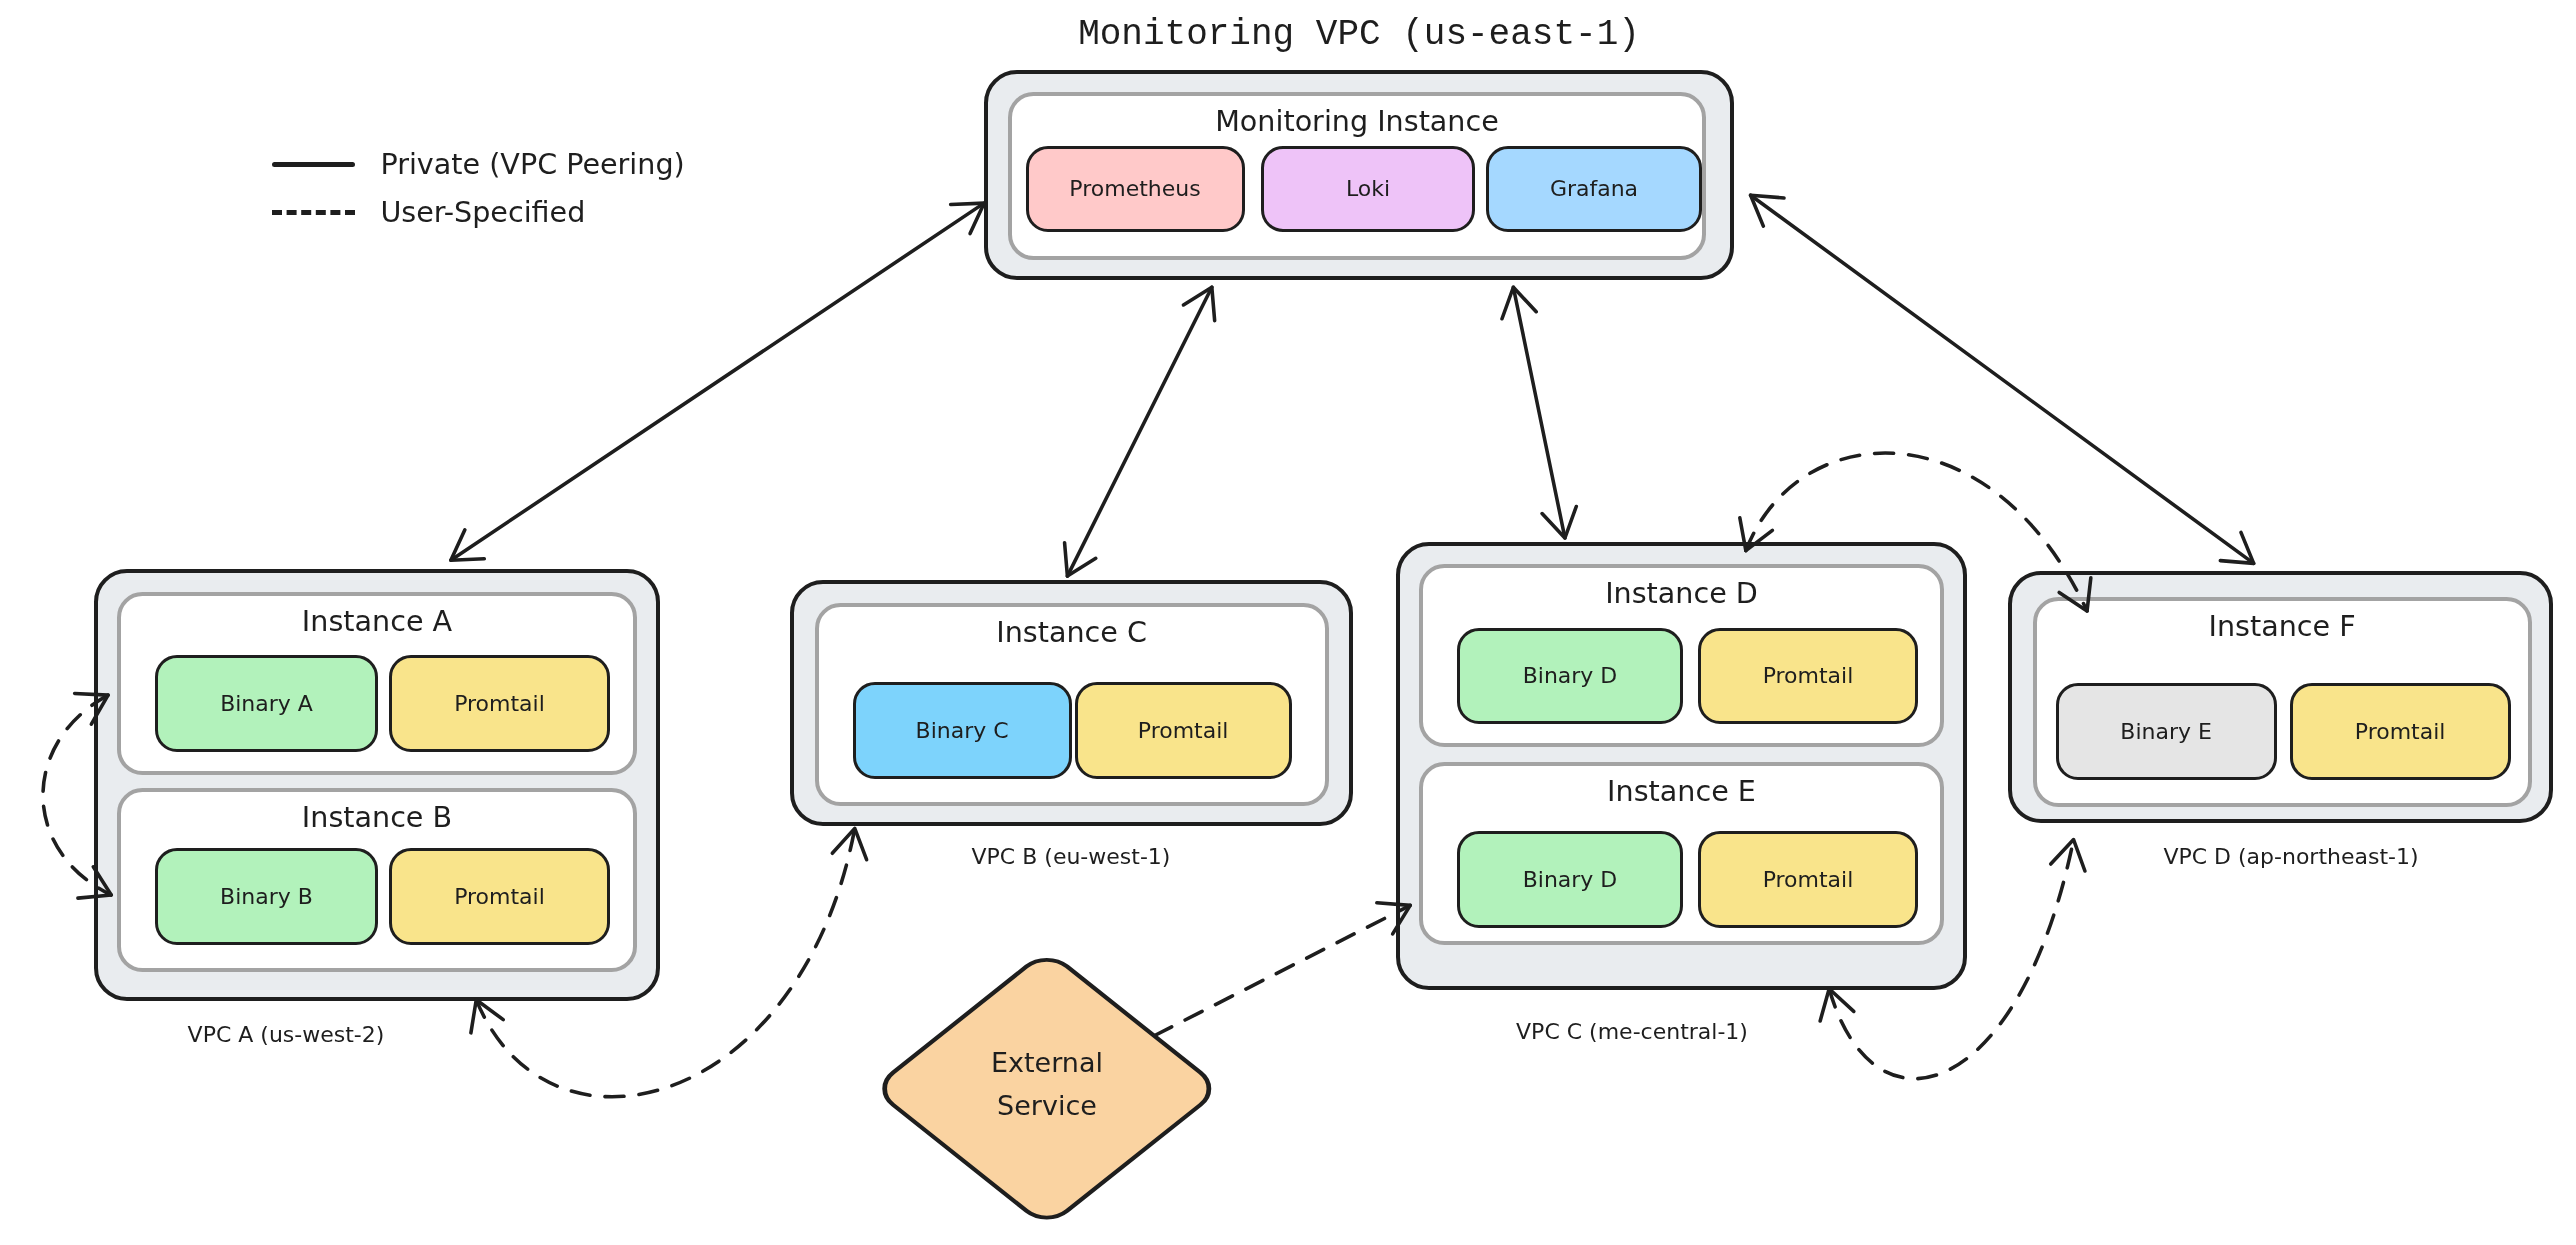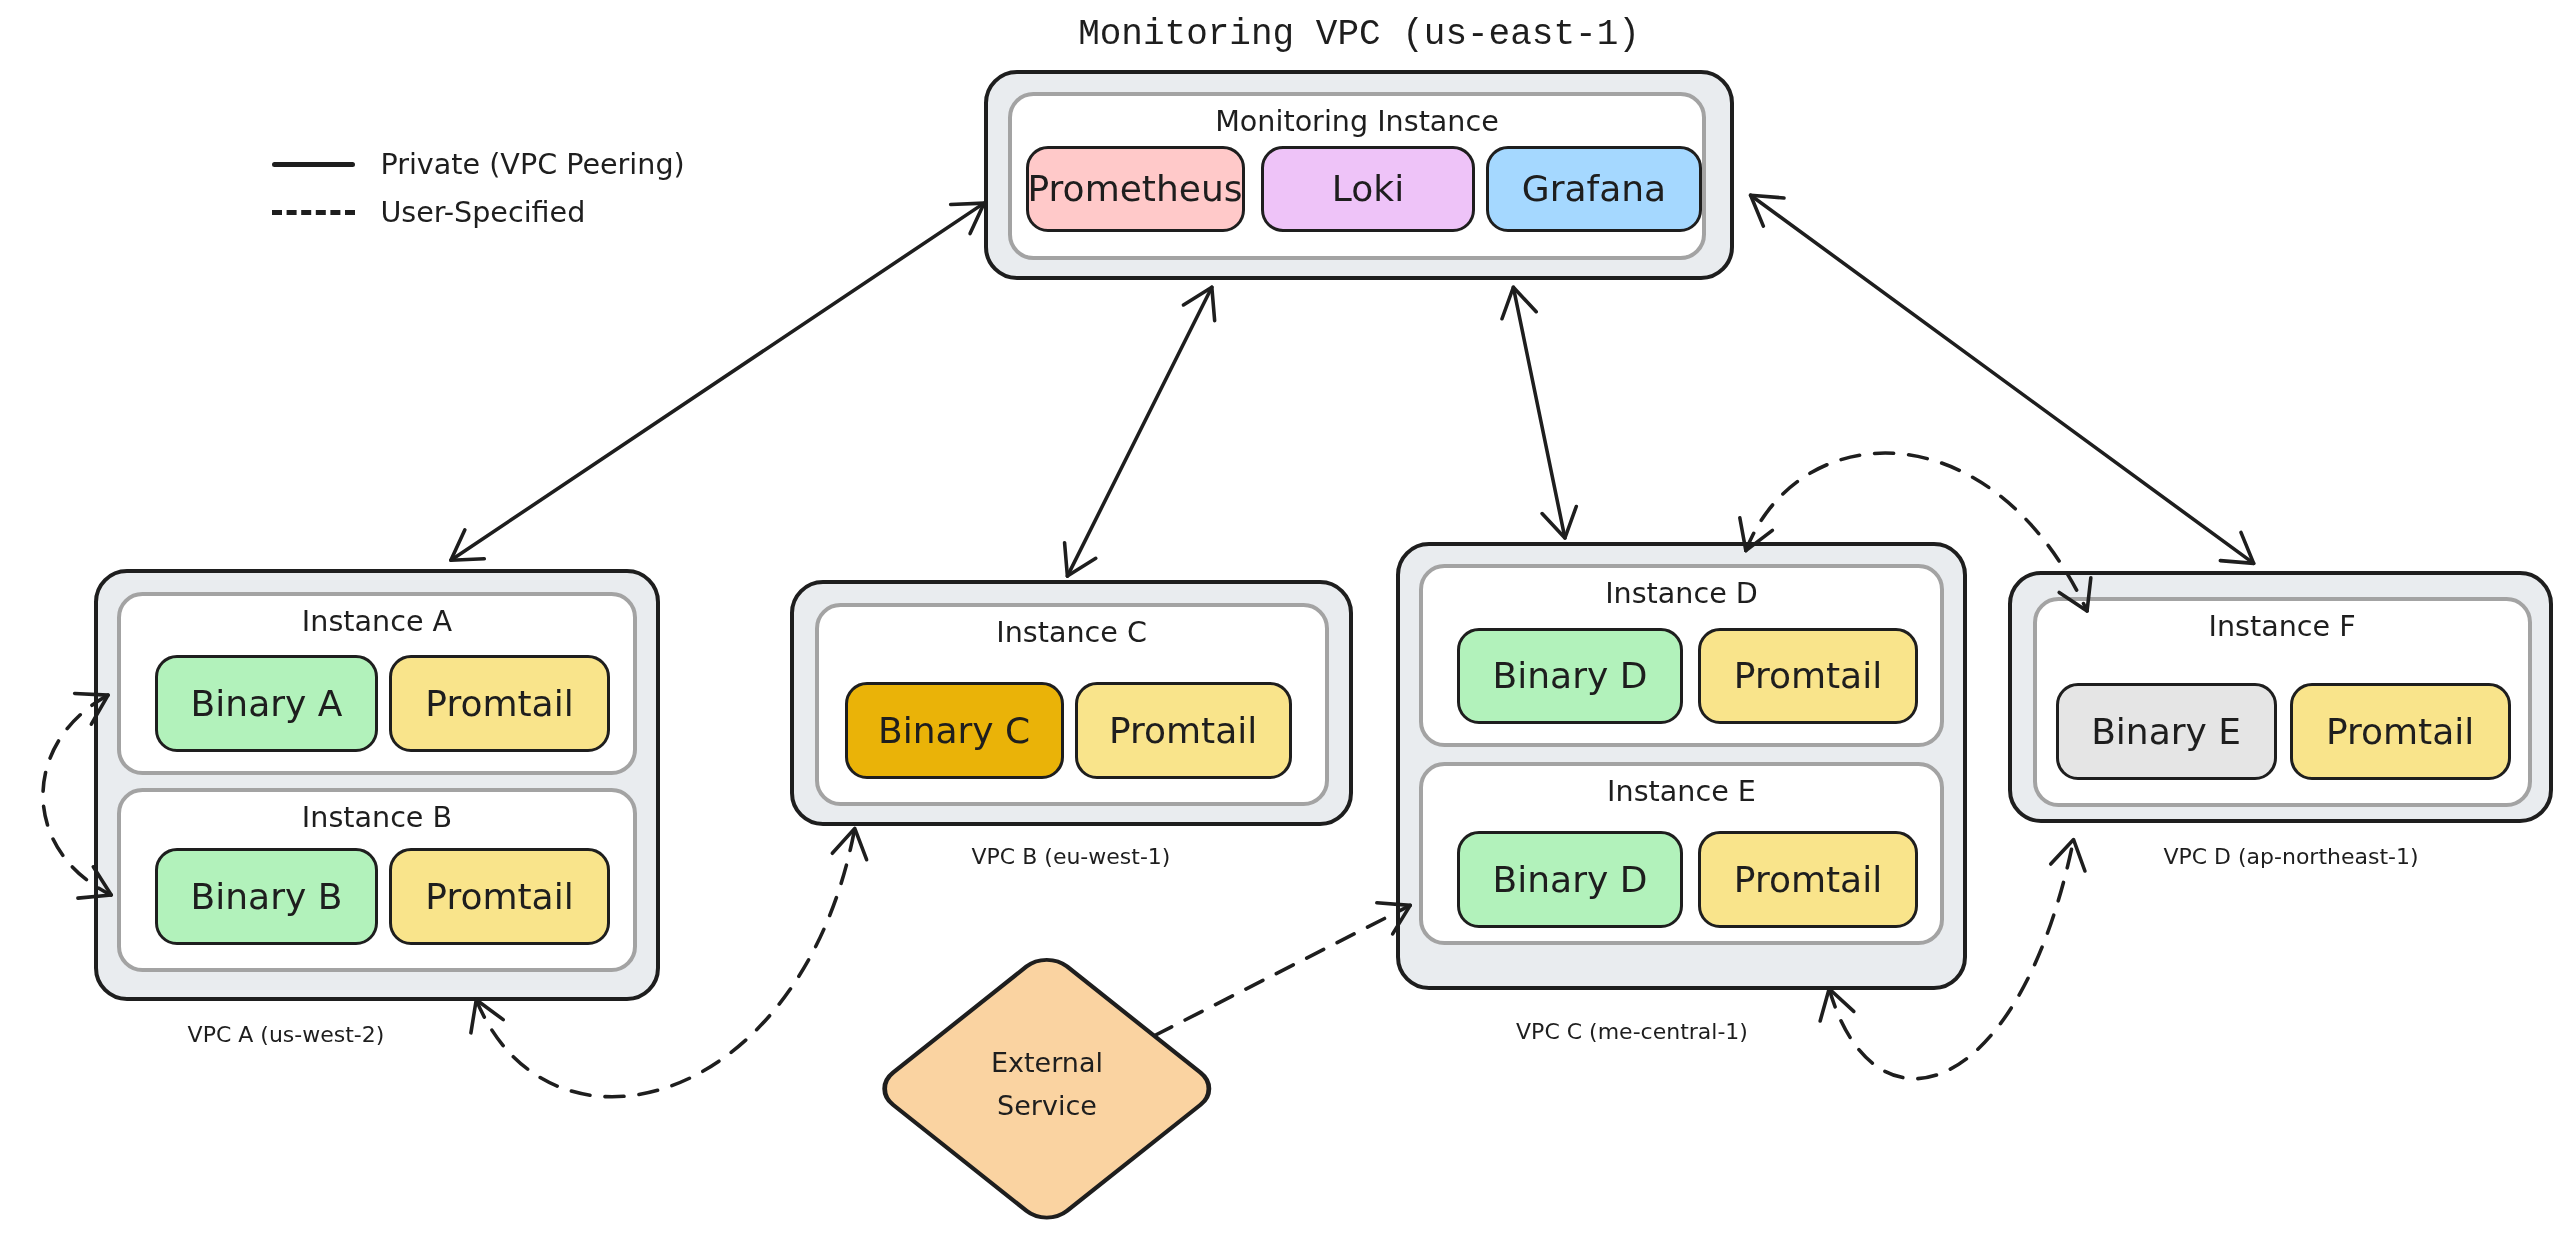--- a/index.html
+++ b/index.html
@@ -14,21 +14,21 @@
   .key-line{width:83px;height:0;margin-right:25.4px;flex:0 0 auto;}
   .key-line.solid{border-top:5.6px solid #1e1e1e;border-radius:3.2px;}
   .key-line.dashed{border-top:5.6px dashed #1e1e1e;}
   .legend-label{font-size:28.6px;white-space:nowrap;}
   
   .vpc{position:absolute;background:#e9ecef;border:4px solid #1e1e1e;border-radius:33px;box-sizing:border-box;}
   .inst{position:absolute;background:#ffffff;border:4px solid #a3a3a3;border-radius:25.4px;box-sizing:border-box;}
   .inst-label{position:absolute;left:0;top:8px;width:100%;text-align:center;font-size:28.6px;white-space:nowrap;}
   .chip{
     position:absolute;border:3.2px solid #1e1e1e;border-radius:22px;box-sizing:border-box;
-    display:flex;align-items:center;justify-content:center;font-size:36px;white-space:nowrap;
+    display:flex;align-items:center;justify-content:center;font-size:22px;white-space:nowrap;
   }
   .free-label{position:absolute;transform:translateX(-50%);white-space:nowrap;}
   .vpc-label{font-size:22px;}
   .mon-title{font-size:36px;font-family:Liberation Mono, monospace;}
   .ext-label{
     position:absolute;transform:translateX(-50%);text-align:center;
     font-size:27px;line-height:1.6;z-index:5;
   }
   
   .overlay{position:absolute;left:0;top:0;width:2576px;height:1245px;pointer-events:none;z-index:4;}
@@ -71,21 +71,21 @@
       <div class="inst-label">Instance B</div>
       <div class="chip" style="left: 34px; top: 56px; width: 223px; height: 97px; background: rgb(178, 242, 187);">Binary B</div>
       <div class="chip" style="left: 268px; top: 56px; width: 221px; height: 97px; background: rgb(249, 228, 139);">Promtail</div>
     </div>
   </div>
   <div class="free-label vpc-label" style="left:286px;top:1022px;">VPC A (us-west-2)</div>
 
   <div class="vpc" style="left:790px;top:580px;width:563px;height:246px;">
     <div class="inst" style="left:20.6px;top:19px;width:514px;height:203px;">
       <div class="inst-label">Instance C</div>
-      <div class="chip" style="left: 26px; top: 75px; width: 219px; height: 97px; background: #eab308;">Binary C</div>
+      <div class="chip" style="left: 34px; top: 75px; width: 219px; height: 97px; background: #7dd3fc;">Binary C</div>
       <div class="chip" style="left: 256px; top: 75px; width: 217px; height: 97px; background: rgb(249, 228, 139);">Promtail</div>
     </div>
   </div>
   <div class="free-label vpc-label" style="left:1071px;top:844px;">VPC B (eu-west-1)</div>
 
   <div class="vpc" style="left:1396px;top:542px;width:571px;height:448px;">
     <div class="inst" style="left:19px;top:17.5px;width:525px;height:183px;">
       <div class="inst-label">Instance D</div>
       <div class="chip" style="left: 34px; top: 60px; width: 226px; height: 96px; background: rgb(178, 242, 187);">Binary D</div>
       <div class="chip" style="left: 275px; top: 60px; width: 220px; height: 96px; background: rgb(249, 228, 139);">Promtail</div>

